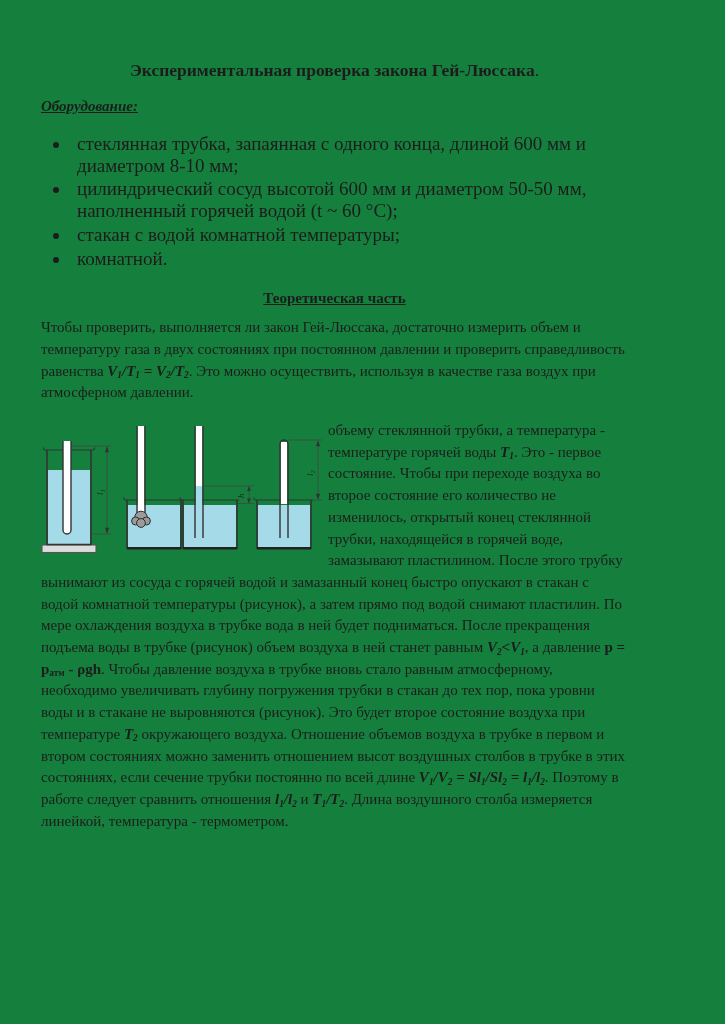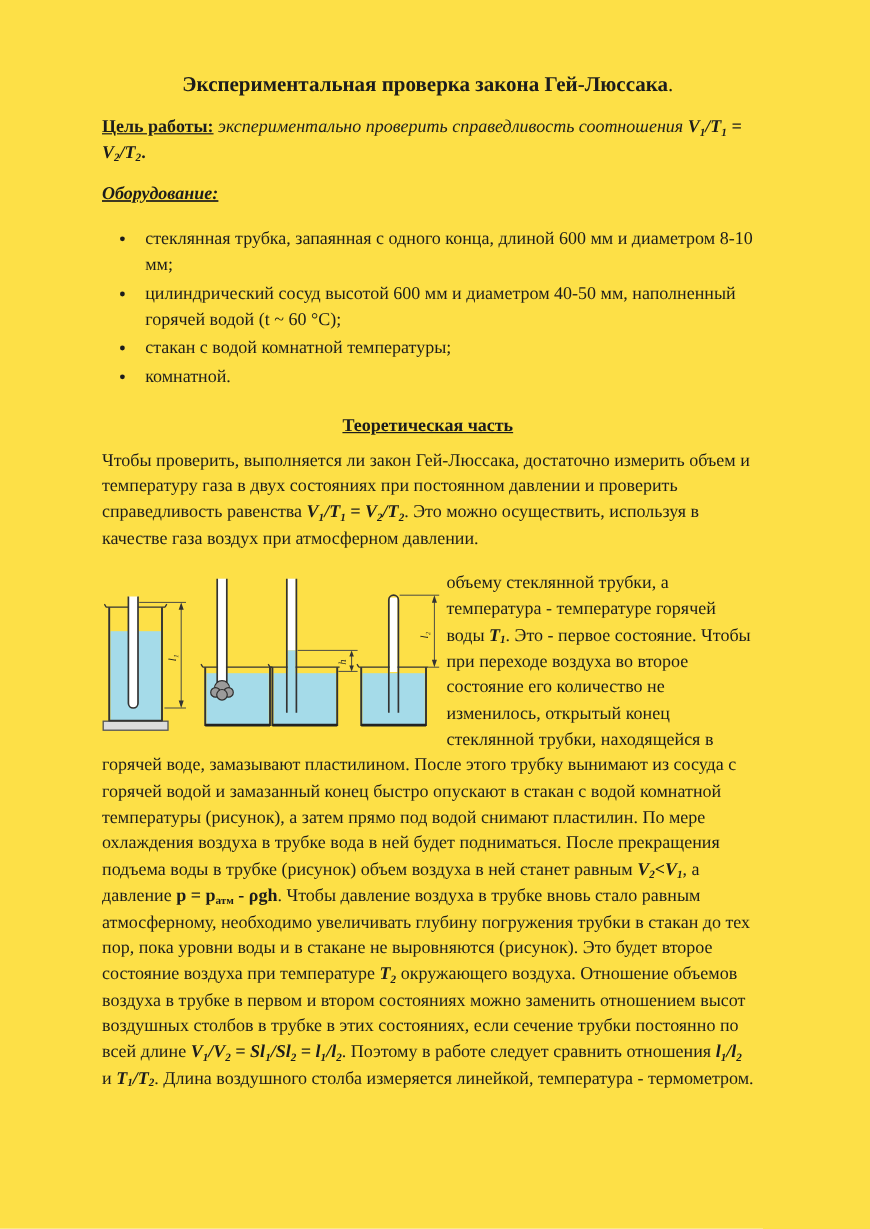--- a/index.html
+++ b/index.html
@@ -2,27 +2,27 @@
 <html lang="ru"><head>
 <meta charset="utf-8">
 <style>
   html,body{margin:0;padding:0;background:#ffffff;}
   body{
     width:725px;height:1024px;overflow:hidden;
     font-family:"Liberation Serif","DejaVu Serif",serif;
     color:#1c1c1c;
     -webkit-font-smoothing:antialiased;
   }
-  .page{box-sizing:border-box;width:725px;height:1024px;padding:58px 97px 0 85px;background:#fde047;}
+  .page{box-sizing:border-box;width:725px;height:1024px;padding:58px 97px 0 41px;background:#15803d;}
   .doc-title{font-size:17.5px;line-height:24px;text-align:center;margin:0 0 14px 0;font-weight:normal;}
   .para{font-size:15px;line-height:21.7px;margin:0;text-align:left;}
   .goal{margin-top:2px;}
   .equip-head{margin-top:13px;text-decoration:underline;}
   ul.equip-list{margin:15px 0 0 0;padding:0 0 0 30px;list-style-type:disc;}
-  ul.equip-list li{font-size:15px;line-height:21.8px;margin:0 0 2px 0;padding-left:6px;}
+  ul.equip-list li{font-size:19px;line-height:21.8px;margin:0 0 2px 0;padding-left:6px;}
   .theory-head{margin-top:19px;text-align:center;}
   .theory-p1{margin-top:7px;}
   .p2-wrap{margin-top:16px;}
   .fig{float:left;margin:6px 5px 4px 0;}
   
   .s-r{}
   .s-b{font-weight:bold;}
   .s-i{font-style:italic;}
   .s-bi{font-weight:bold;font-style:italic;}
   .s-bu{font-weight:bold;text-decoration:underline;}
@@ -30,27 +30,26 @@
   sub{font-size:0.62em;line-height:0;vertical-align:baseline;position:relative;top:0.28em;}
   svg text{font-family:"Liberation Serif","DejaVu Serif",serif;font-style:italic;font-size:9px;fill:#222;}
 </style>
 </head>
 <body>
 
 <div class="page">
 
   <h1 class="doc-title"><span class="s-b">Экспериментальная проверка закона Гей-Люссака</span><span class="s-r">.</span></h1>
 
-  <p class="para goal"><span class="s-bu">Цель работы:</span><span class="s-r"> </span><span class="s-i">экспериментально проверить справедливость соотношения </span><span class="s-bi">V<sub>1</sub>/T<sub>1</sub> = V<sub>2</sub>/T<sub>2</sub></span><span class="s-b">.</span></p>
 
   <p class="para equip-head"><span class="s-biu">Оборудование:</span></p>
 
   <ul class="equip-list">
     <li><span class="s-r">стеклянная трубка, запаянная с одного конца, длиной 600 мм и диаметром 8-10 мм;</span></li>
-    <li><span class="s-r">цилиндрический сосуд высотой 600 мм и диаметром 40-50 мм, наполненный горячей водой (t ~ 60 °C);</span></li>
+    <li><span class="s-r">цилиндрический сосуд высотой 600 мм и диаметром 50-50 мм, наполненный горячей водой (t ~ 60 °C);</span></li>
     <li><span class="s-r">стакан с водой комнатной температуры;</span></li>
     <li><span class="s-r">комнатной.</span></li>
   </ul>
 
   <p class="para theory-head"><span class="s-bu">Теоретическая часть</span></p>
 
   <p class="para theory-p1"><span class="s-r">Чтобы проверить, выполняется ли закон Гей-Люссака, достаточно измерить объем и температуру газа в двух состояниях при постоянном давлении и проверить справедливость равенства </span><span class="s-bi">V<sub>1</sub>/T<sub>1</sub> = V<sub>2</sub>/T<sub>2</sub></span><span class="s-r">. Это можно осуществить, используя в качестве газа воздух при атмосферном давлении.</span></p>
 
 
   <div class="para p2-wrap">

